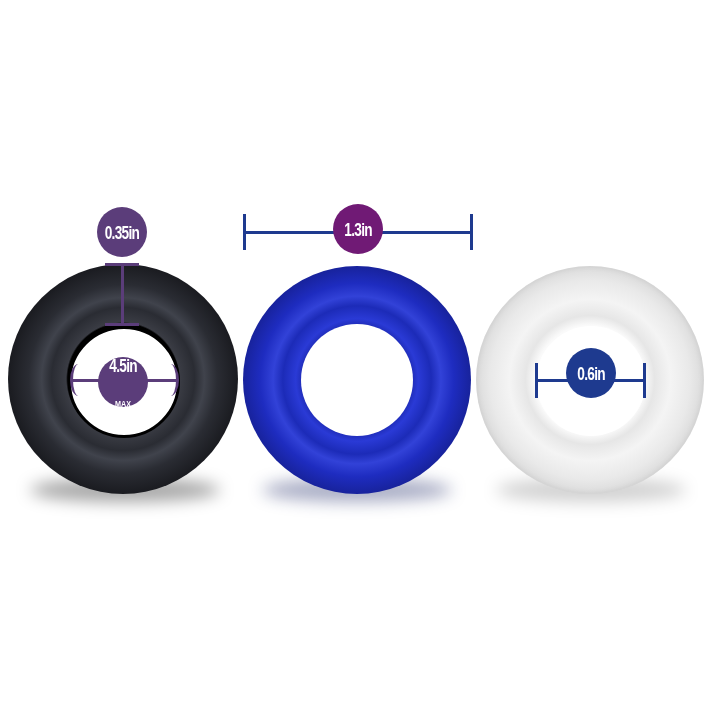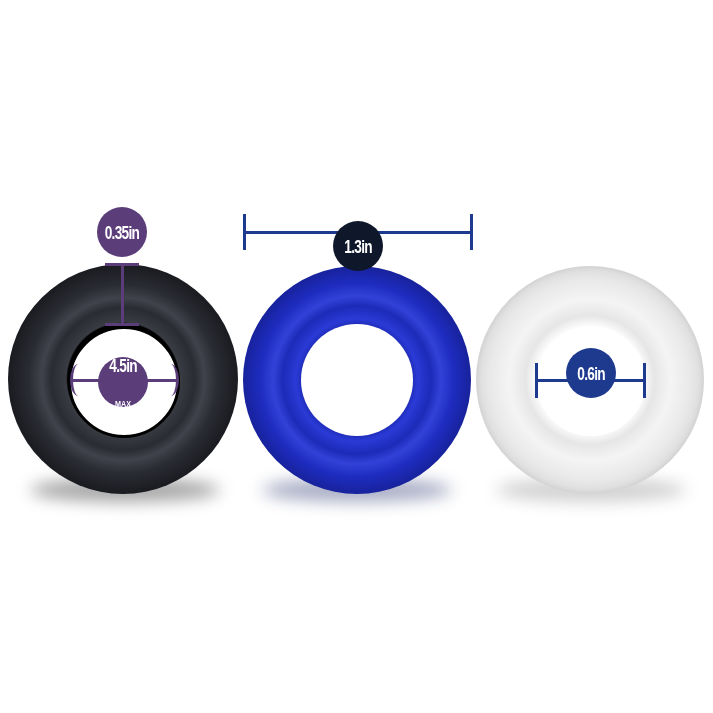--- a/index.html
+++ b/index.html
@@ -43,21 +43,21 @@
 <div class="abs" style="left:70px; top:364px; width:14px; height:32px; border-left:3px solid #5b3d7a; border-radius:50% 0 0 50%;"></div>
 <div class="abs" style="left:162px; top:364px; width:14px; height:32px; border-right:3px solid #5b3d7a; border-radius:0 50% 50% 0;"></div>
 <div class="badge" style="left:98px; top:357px; width:50px; height:50px; background:#5b3d7a;gap:24px;">
   <span class="main">4.5in</span>
   <span class="sub">MAX</span>
 </div>
 
 <div class="line" style="left:243px; top:231px; width:229px; height:3px; background:#1e3a8f;"></div>
 <div class="line" style="left:243px; top:214px; width:3px; height:36px; background:#1e3a8f;"></div>
 <div class="line" style="left:470px; top:214px; width:3px; height:36px; background:#1e3a8f;"></div>
-<div class="badge" style="left:333px; top:221px; width:50px; height:50px; background:#0f172a;">
+<div class="badge" style="left:333px; top:204px; width:50px; height:50px; background:#701a75;">
   <span class="main">1.3in</span>
 </div>
 
 <div class="line" style="left:535px; top:379px; width:110px; height:3px; background:#1e3a8f;"></div>
 <div class="line" style="left:535px; top:363px; width:3px; height:35px; background:#1e3a8f;"></div>
 <div class="line" style="left:643px; top:363px; width:3px; height:35px; background:#1e3a8f;"></div>
 <div class="badge" style="left:566px; top:348px; width:50px; height:50px; background:#1e3a8f;">
   <span class="main">0.6in</span>
 </div>
 

